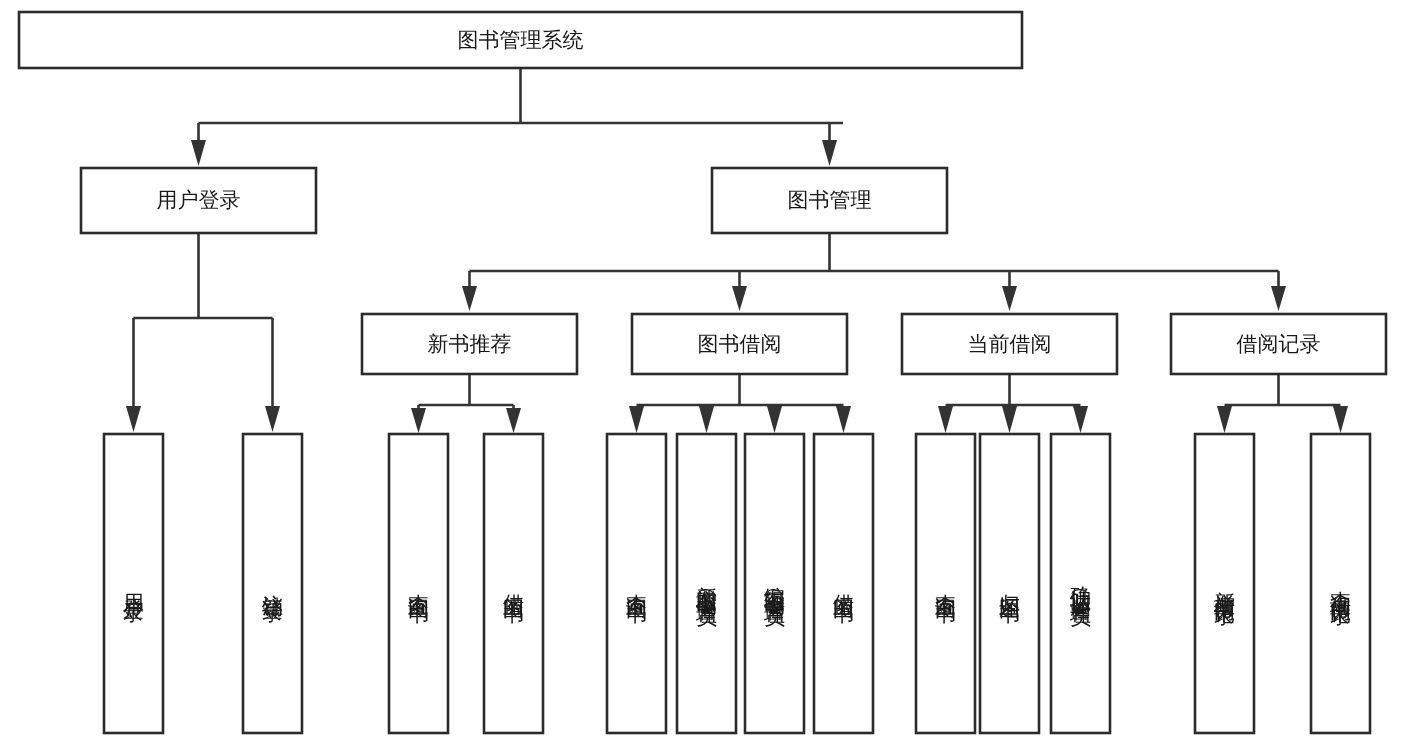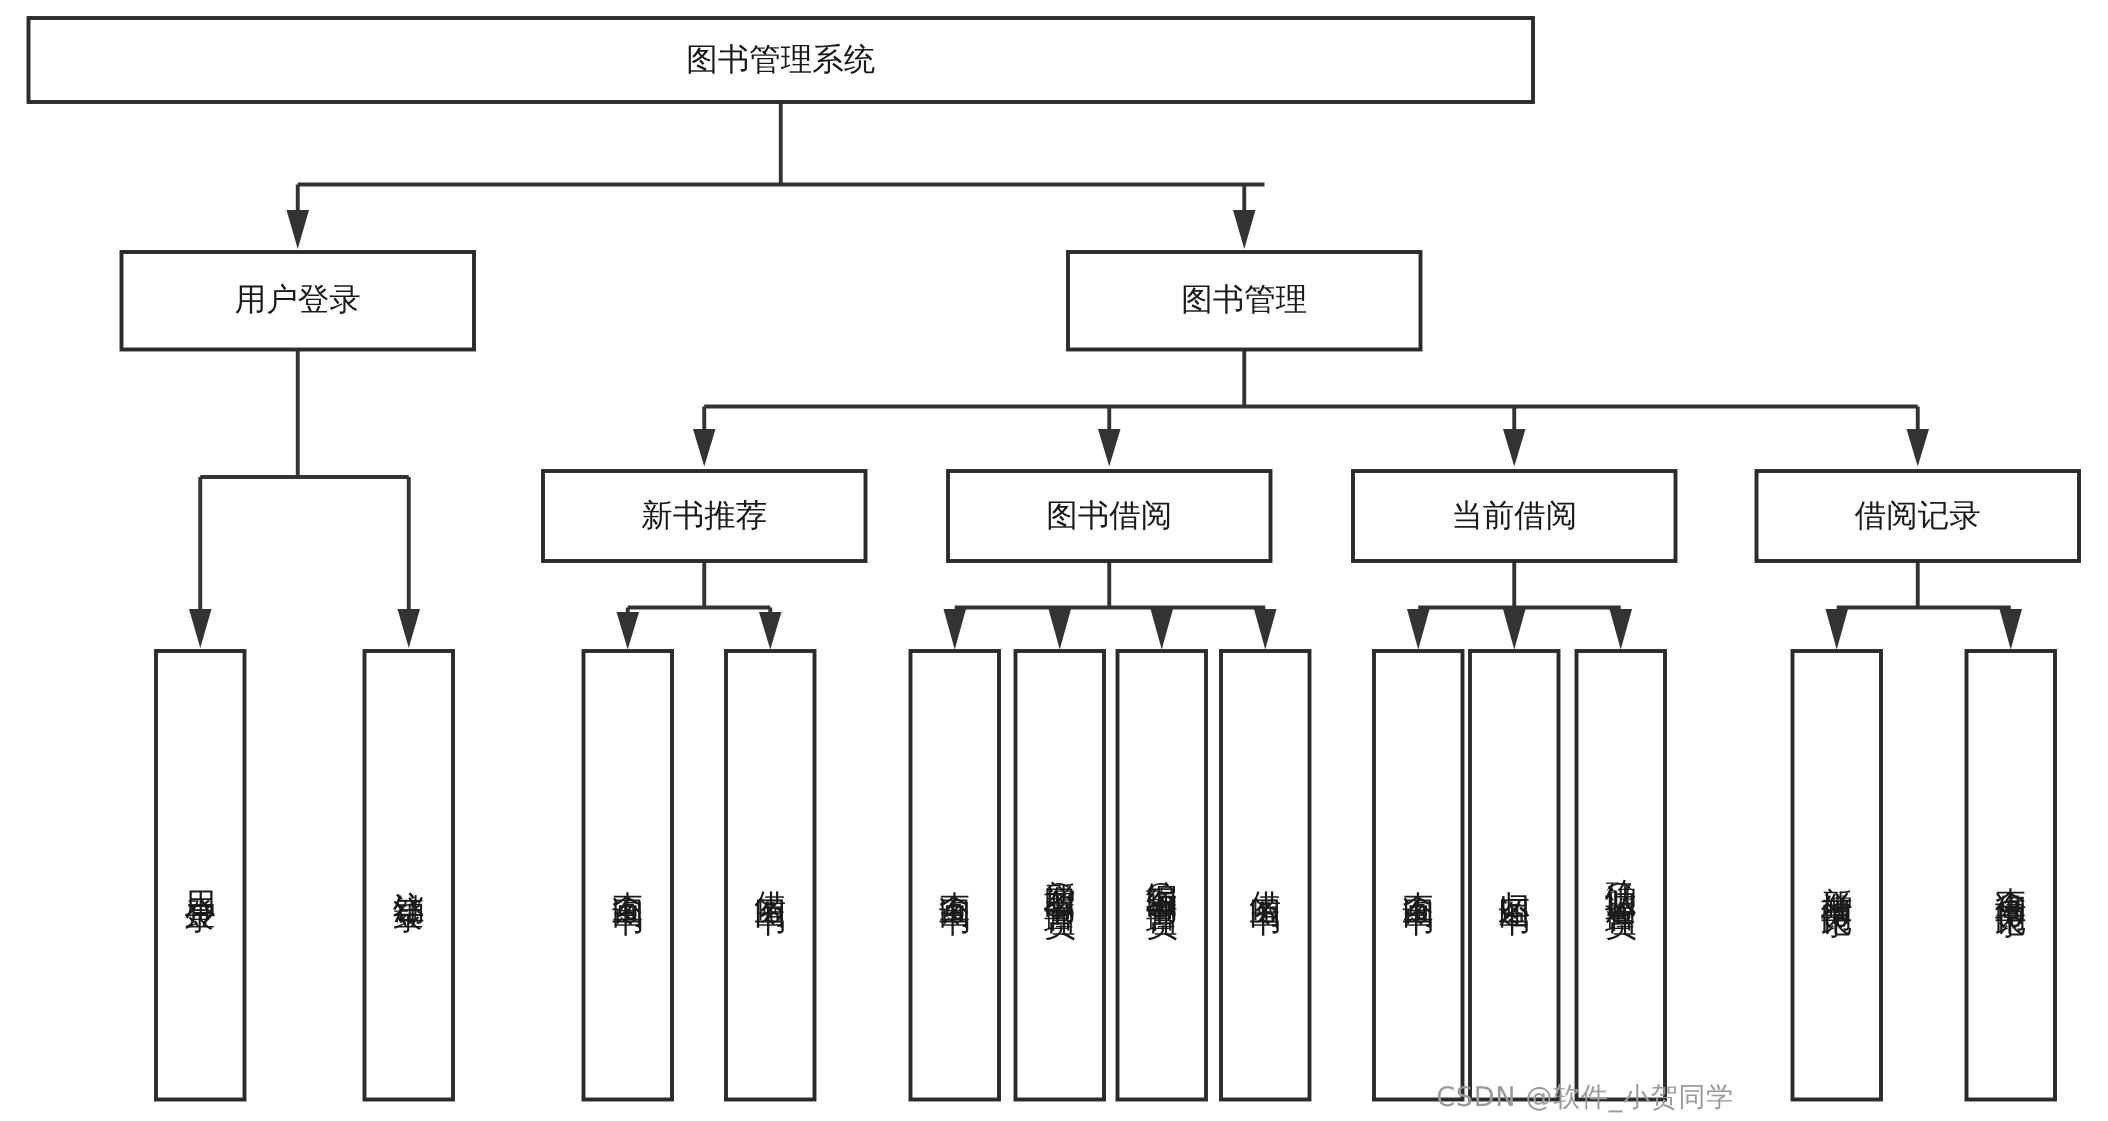--- a/index.html
+++ b/index.html
@@ -228,15 +228,14 @@
       <rect class="node-rect" x="1195" y="434" width="59" height="299"></rect>
       <text class="node-label-v" x="1224.5" y="583">新增借阅记录</text>
     </g>
     <g>
       <rect class="node-rect" x="1311" y="434" width="59" height="299"></rect>
       <text class="node-label-v" x="1340.5" y="583">查询借阅记录</text>
     </g>
 
   </svg>
 
-  <div class="watermark">CSDN @软件_小贺同学</div>
 
 </div>
 
 </body></html>

